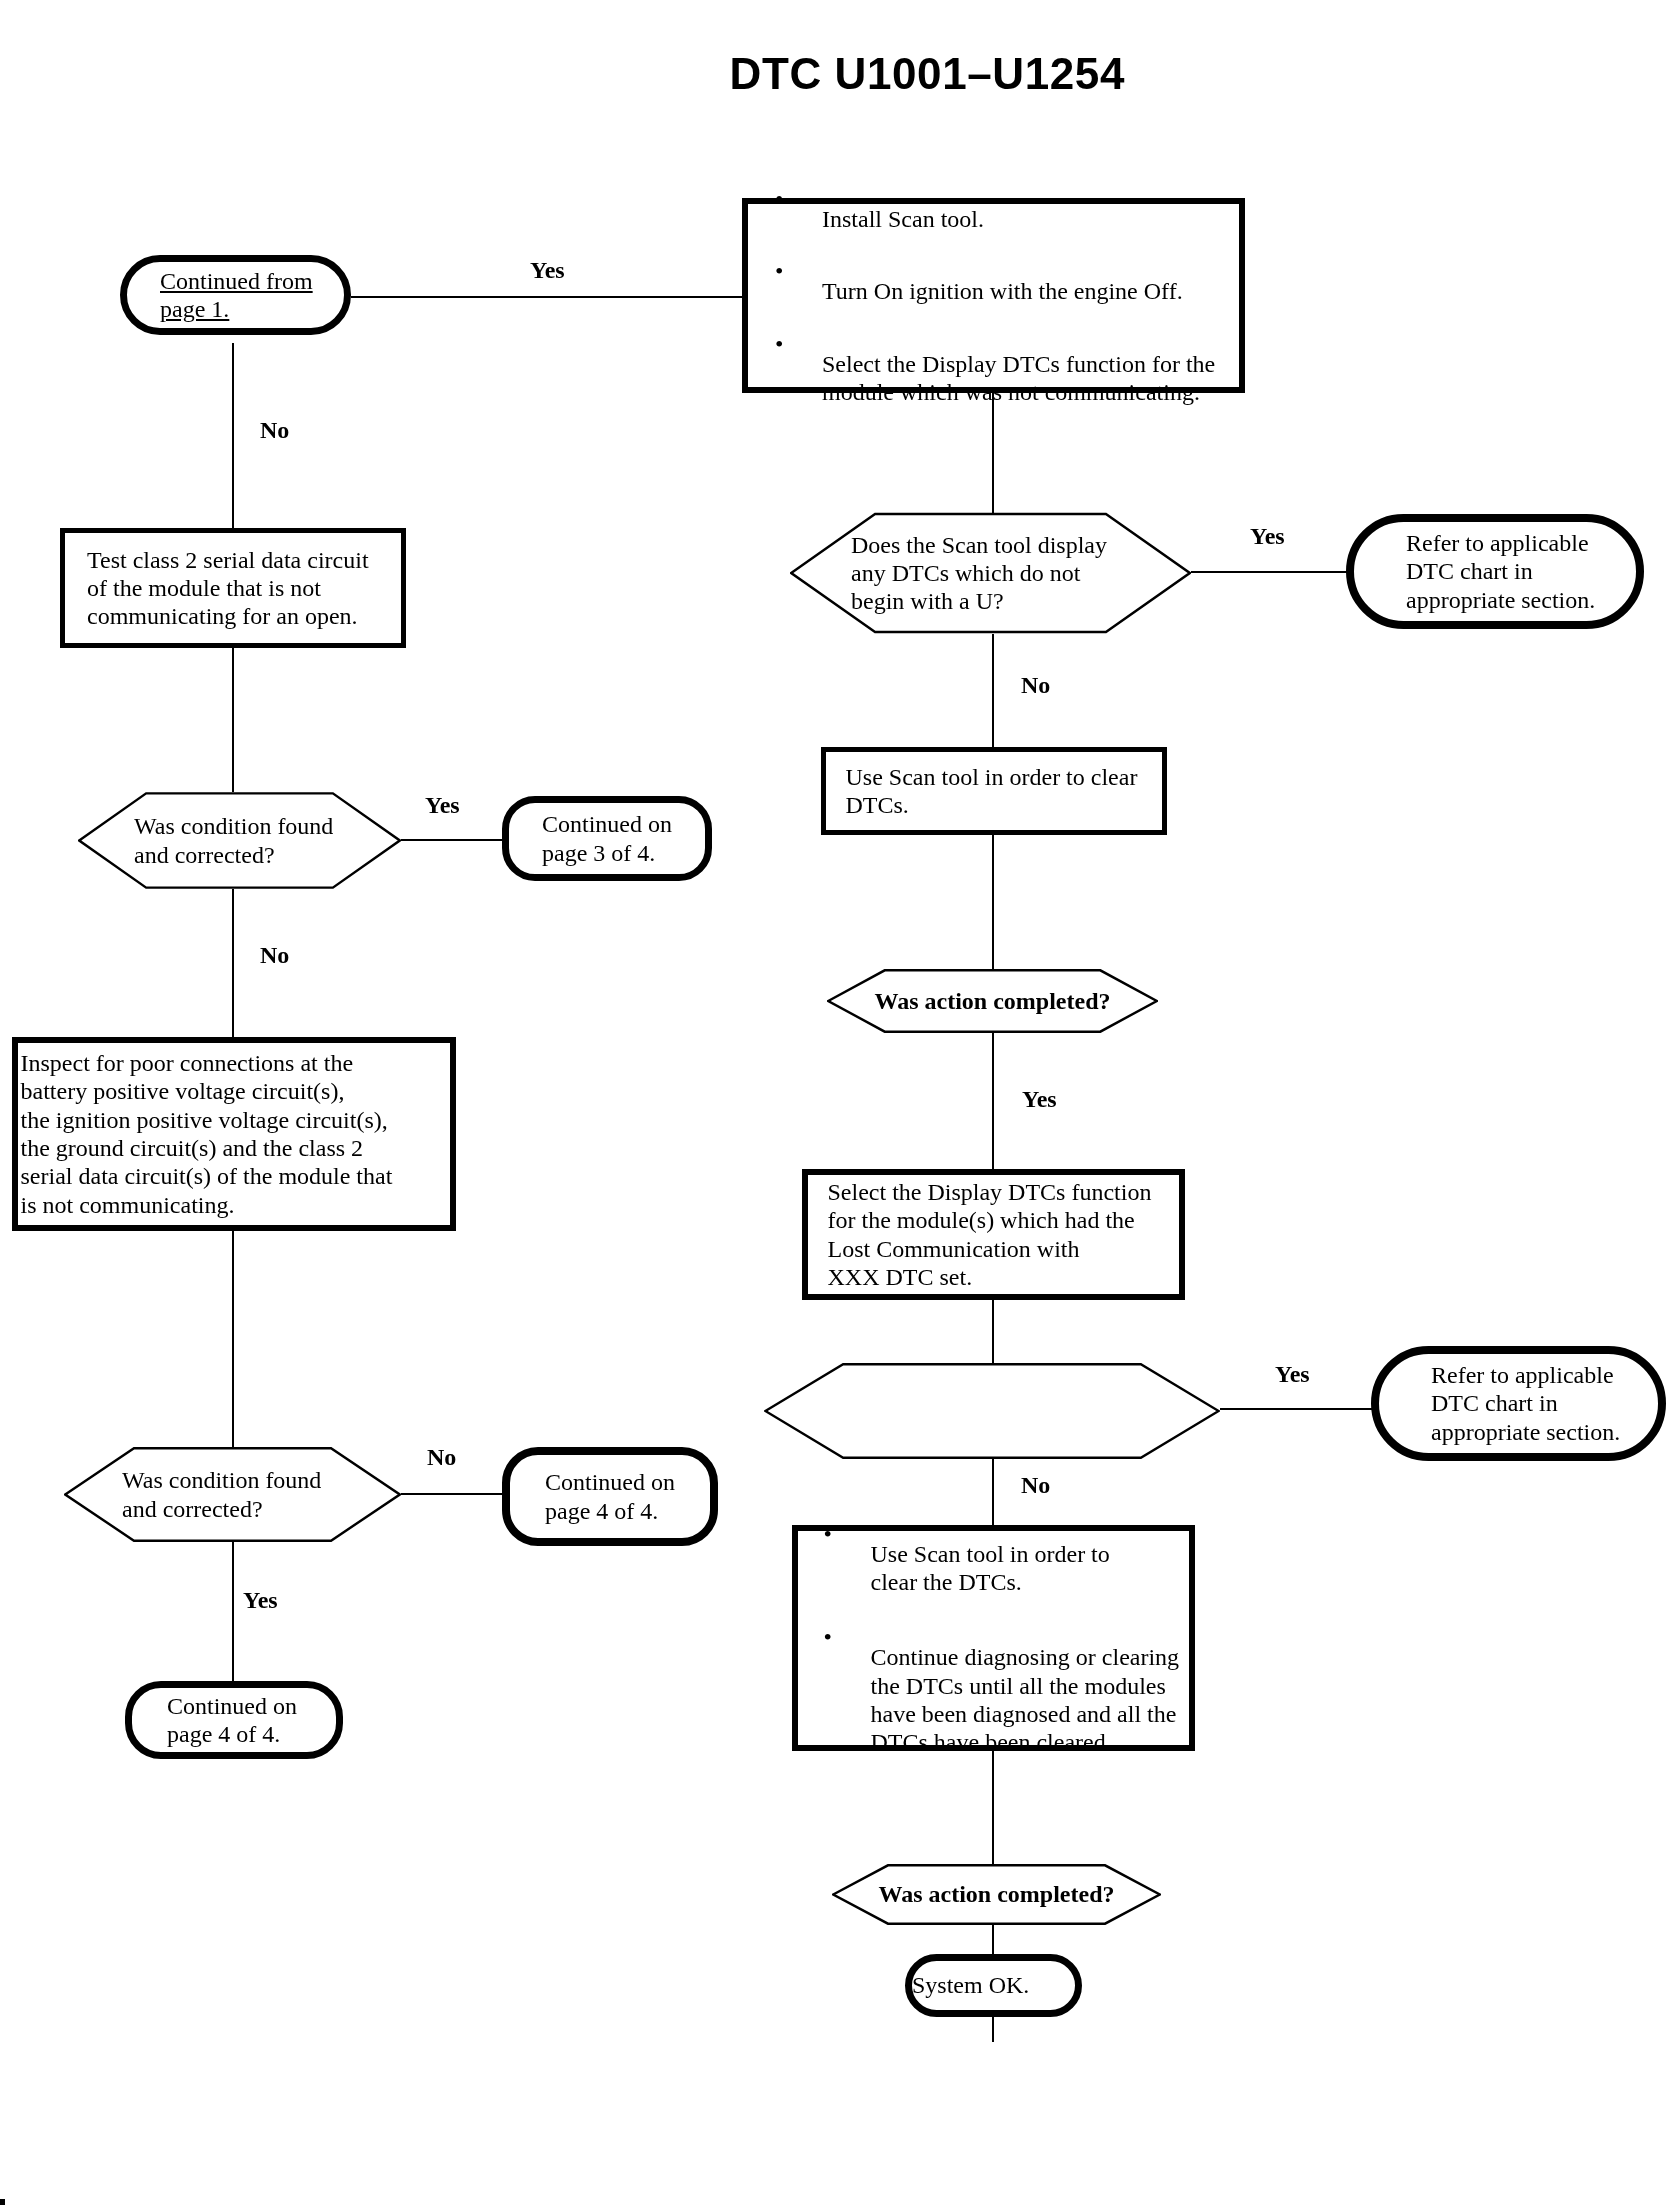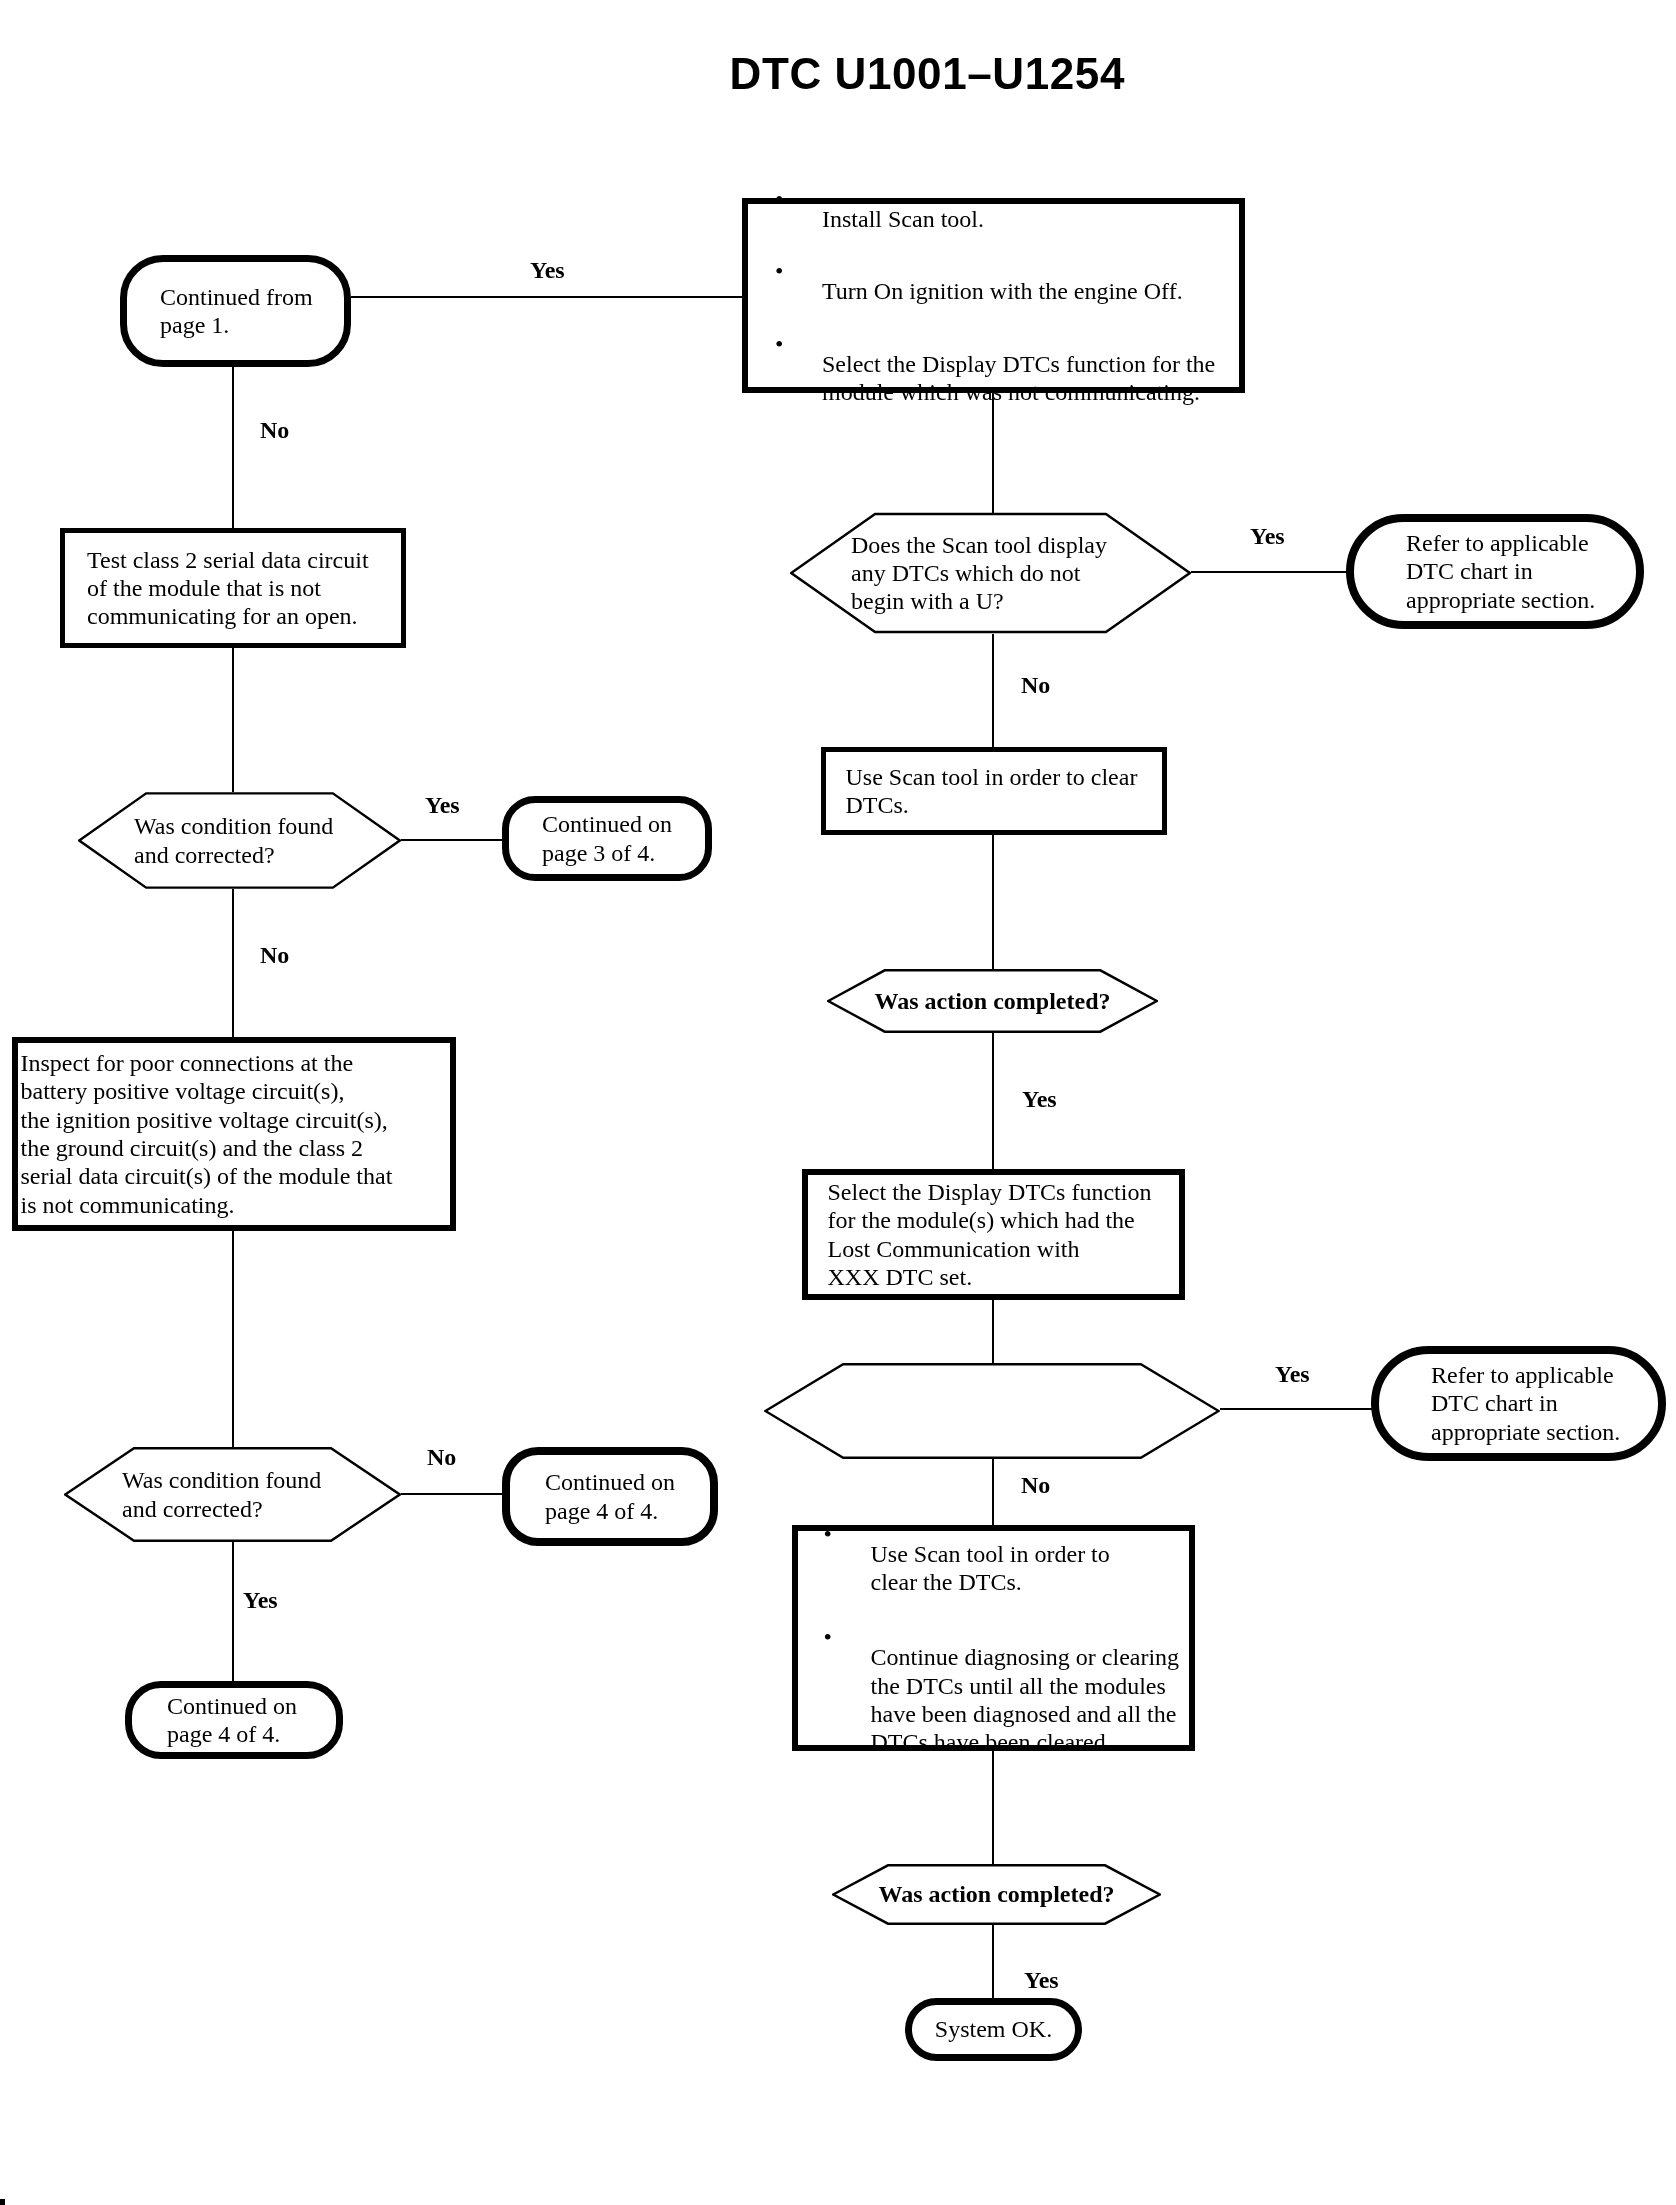--- a/index.html
+++ b/index.html
@@ -106,21 +106,21 @@
   <div class="edge-label" style="left:1021px;top:673px;">No</div>
   <div class="edge-label" style="left:425px;top:793px;">Yes</div>
   <div class="edge-label" style="left:260px;top:943px;">No</div>
   <div class="edge-label" style="left:1022px;top:1087px;">Yes</div>
   <div class="edge-label" style="left:1275px;top:1362px;">Yes</div>
   <div class="edge-label" style="left:427px;top:1445px;">No</div>
   <div class="edge-label" style="left:1021px;top:1473px;">No</div>
   <div class="edge-label" style="left:243px;top:1588px;">Yes</div>
   <div class="edge-label" style="left:1024px;top:1968px;">Yes</div>
 
-  <div class="oval" style="left:120px;top:255px;width:231px;height:112px;border-width:7.3px;border-radius:43px;">
+  <div class="oval" style="left:120px;top:255px;width:231px;height:80px;border-width:7.3px;border-radius:43px;text-decoration:underline;">
     <div class="txt" style="padding-left:33px;">Continued from
 page 1.</div>
   </div>
 
   <div class="oval" style="left:1346px;top:514px;width:298px;height:115px;border-radius:58px;">
     <div class="txt" style="padding-left:52px;">Refer to applicable
 DTC chart in
 appropriate section.</div>
   </div>
 
@@ -138,21 +138,21 @@
     <div class="txt" style="padding-left:35px;">Continued on
 page 4 of 4.</div>
   </div>
 
   <div class="oval" style="left:1371px;top:1346px;width:295px;height:115px;border-radius:58px;">
     <div class="txt" style="padding-left:52px;">Refer to applicable
 DTC chart in
 appropriate section.</div>
   </div>
 
-  <div class="oval" style="left:905px;top:1998px;width:177px;height:63px;border-width:7.3px;border-radius:32px;justify-content:center;">
+  <div class="oval" style="left:905px;top:1954px;width:177px;height:63px;border-width:7.3px;border-radius:32px;justify-content:flex-start;">
     <div class="txt">System OK.</div>
   </div>
 
   <div class="box bullets" style="left:742px;top:198px;width:503px;height:195px;border-width:6px;padding:18px 12px 18px 27px;gap:24px;">
     <div class="bullet-item">
       <span class="dot">•</span>
       <span class="txt">Install Scan tool.</span>
     </div>
     <div class="bullet-item">
       <span class="dot">•</span>

